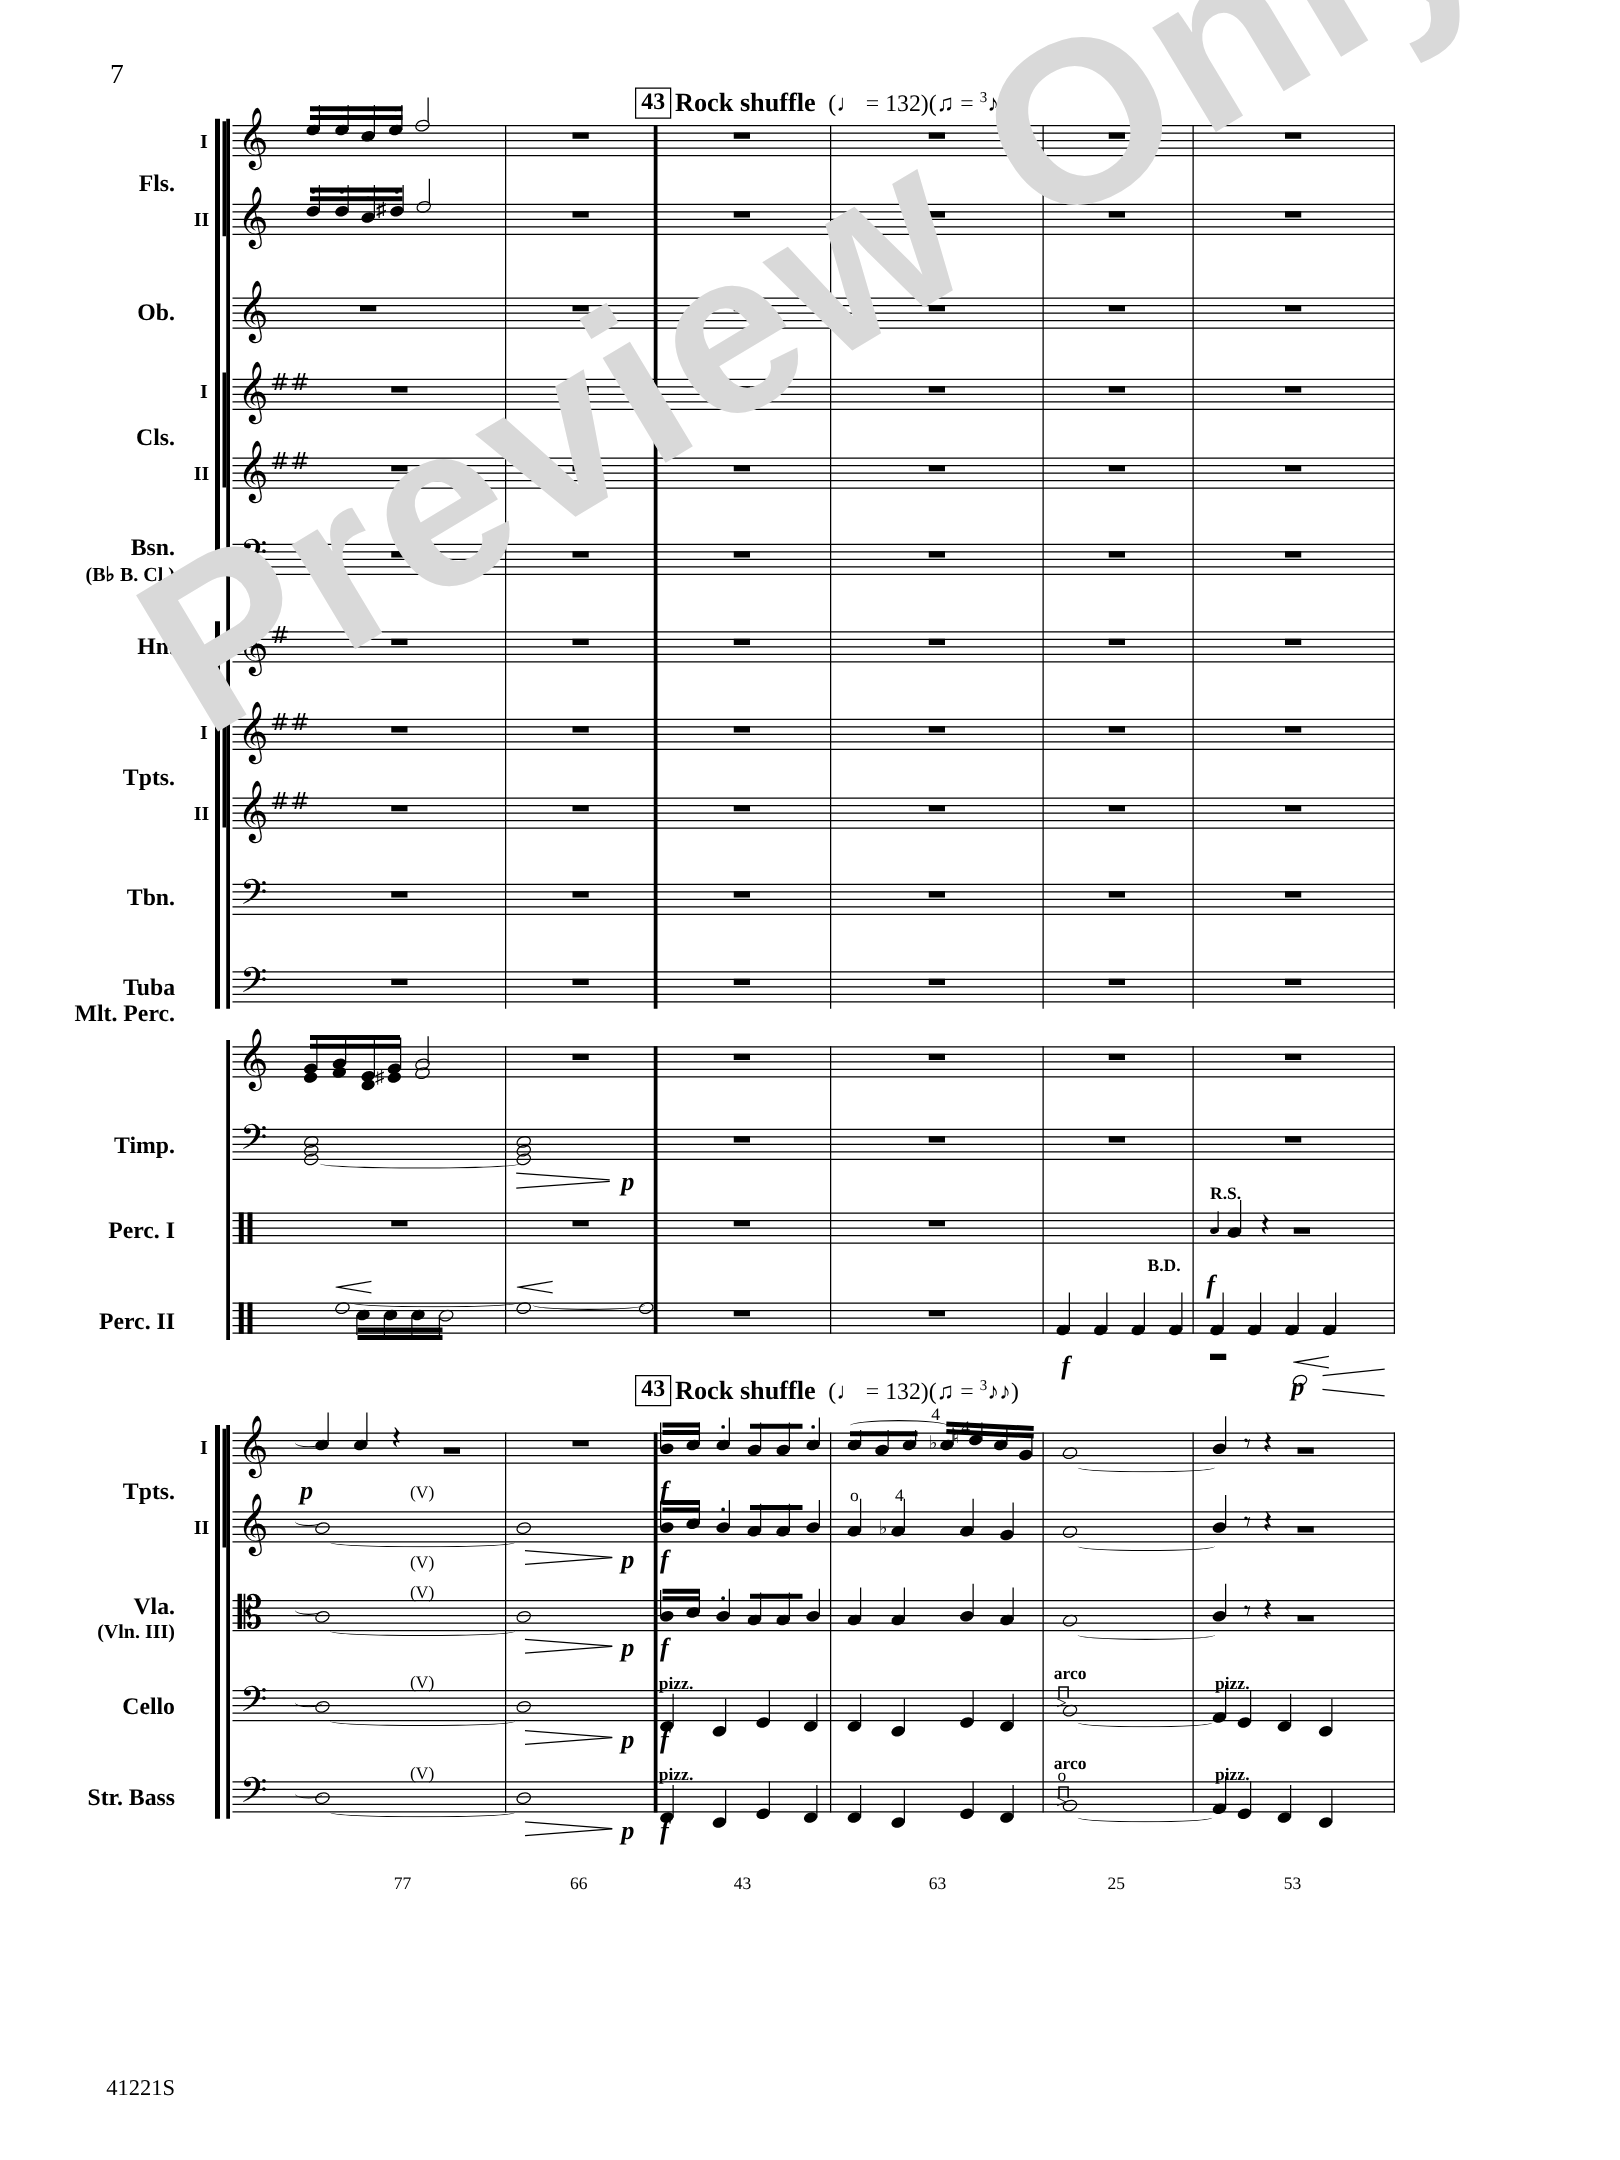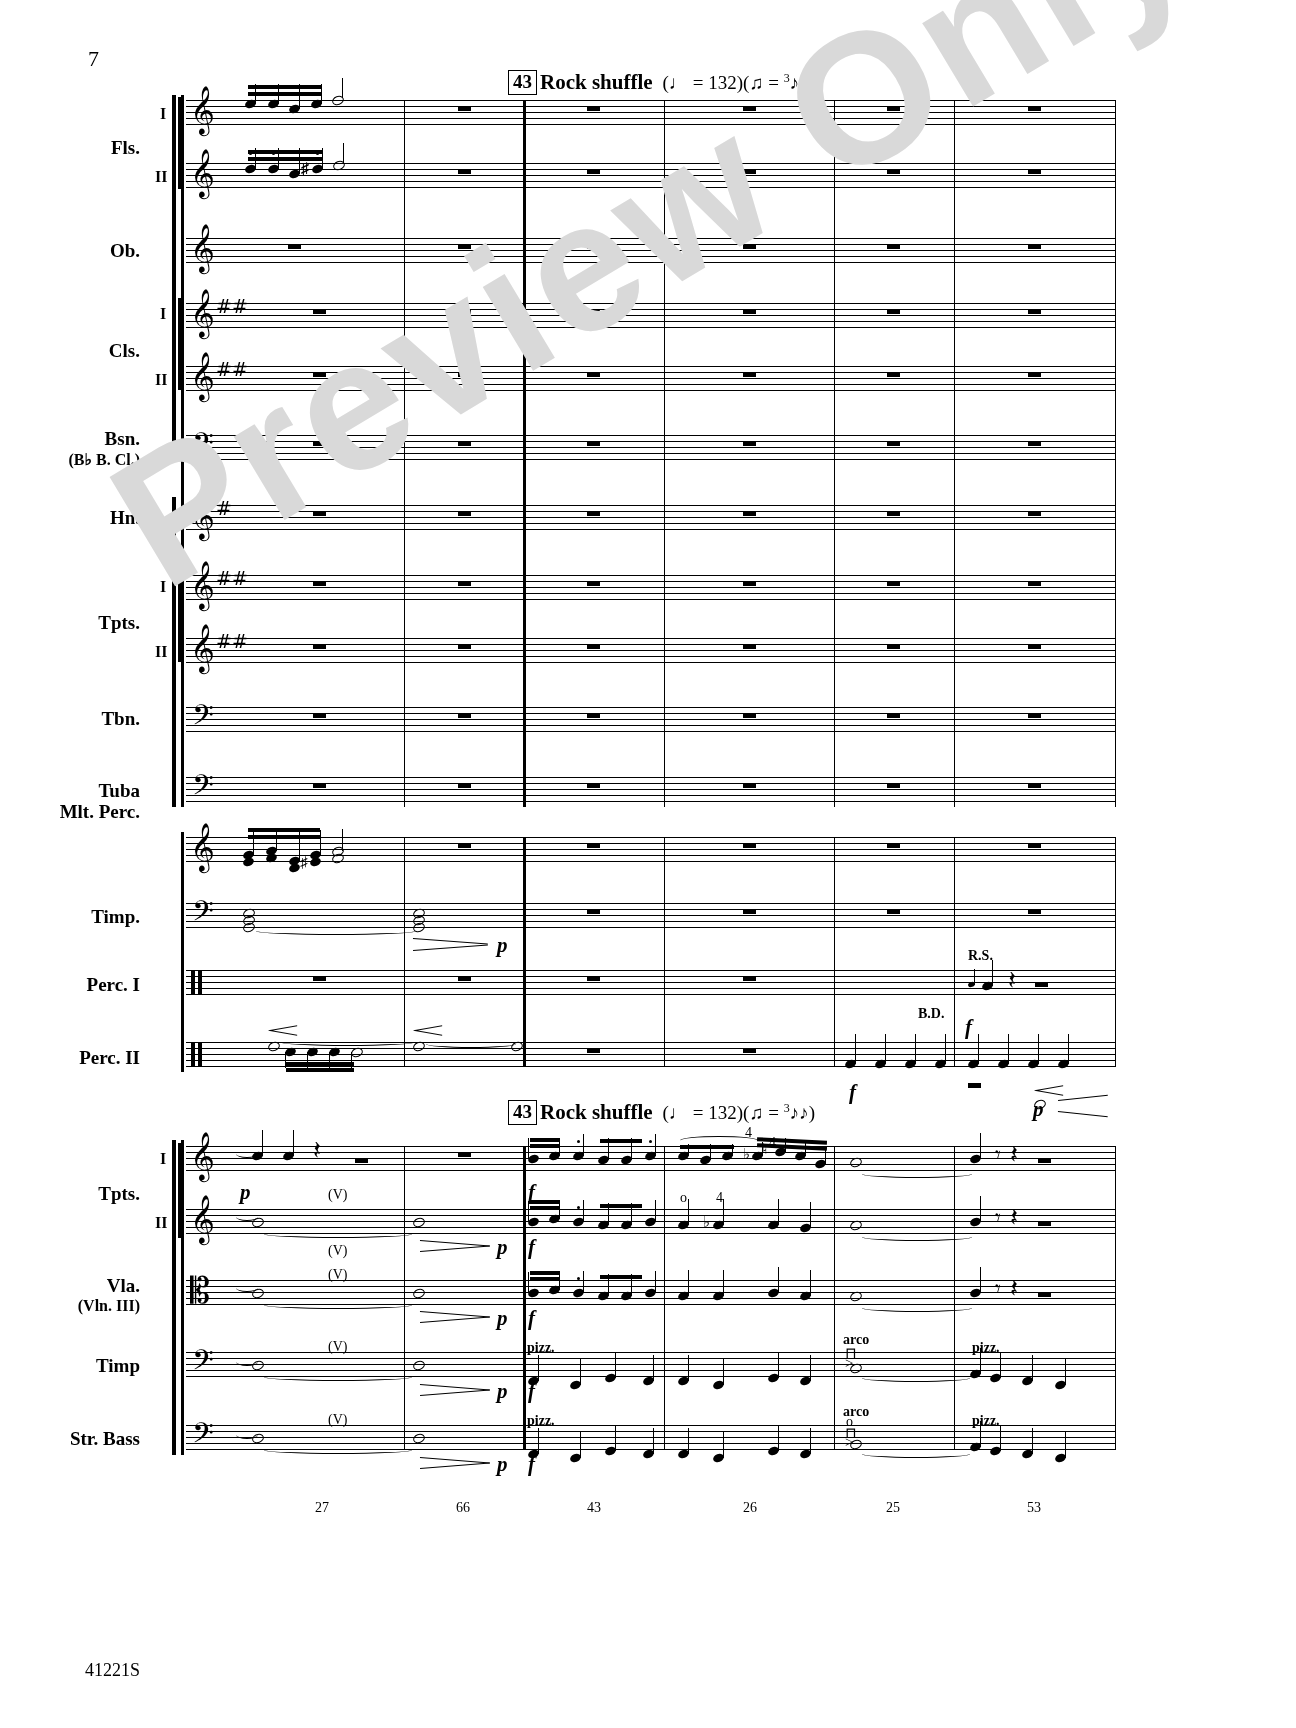--- a/index.html
+++ b/index.html
@@ -352,21 +352,21 @@
     <div class="instlabel sub" style="left:25px;top:1297px;width:115px;">(Vln. III)</div>
 
     <div class="staff" style="left:186px;top:1352px;width:930px;height:25px;">
       <div class="ln"></div>
         <div class="ln"></div>
         <div class="ln"></div>
         <div class="ln"></div>
         <div class="ln"></div>
     </div>
     <div class="clef bass" style="left:192px;top:1346px;">𝄢</div>
-    <div class="instlabel" style="left:50px;top:1355px;width:90px;">Timp</div>
+    <div class="instlabel" style="left:50px;top:1355px;width:90px;">Cello</div>
 
     <div class="staff" style="left:186px;top:1425px;width:930px;height:25px;">
       <div class="ln"></div>
         <div class="ln"></div>
         <div class="ln"></div>
         <div class="ln"></div>
         <div class="ln"></div>
     </div>
     <div class="clef bass" style="left:192px;top:1419px;">𝄢</div>
     <div class="instlabel" style="left:25px;top:1428px;width:115px;">Str. Bass</div>
@@ -1098,21 +1098,21 @@
       </div>
     <div class="note" style="left:1022px;top:1450px;">
         <div class="nh"></div>
         <div class="stem" style="left:10px;top:-22px;height:26px;"></div>
       </div>
     <div class="note" style="left:1055px;top:1454px;">
         <div class="nh"></div>
         <div class="stem" style="left:10px;top:-22px;height:26px;"></div>
       </div>
 
-    <div class="measnum" style="left:315px;top:1500px;">27</div>
+    <div class="measnum" style="left:315px;top:1500px;">77</div>
     <div class="measnum" style="left:456px;top:1500px;">66</div>
     <div class="measnum" style="left:587px;top:1500px;">43</div>
-    <div class="measnum" style="left:743px;top:1500px;">26</div>
+    <div class="measnum" style="left:743px;top:1500px;">63</div>
     <div class="measnum" style="left:886px;top:1500px;">25</div>
     <div class="measnum" style="left:1027px;top:1500px;">53</div>
 
   </div>
 </div>
 
 </body></html>

